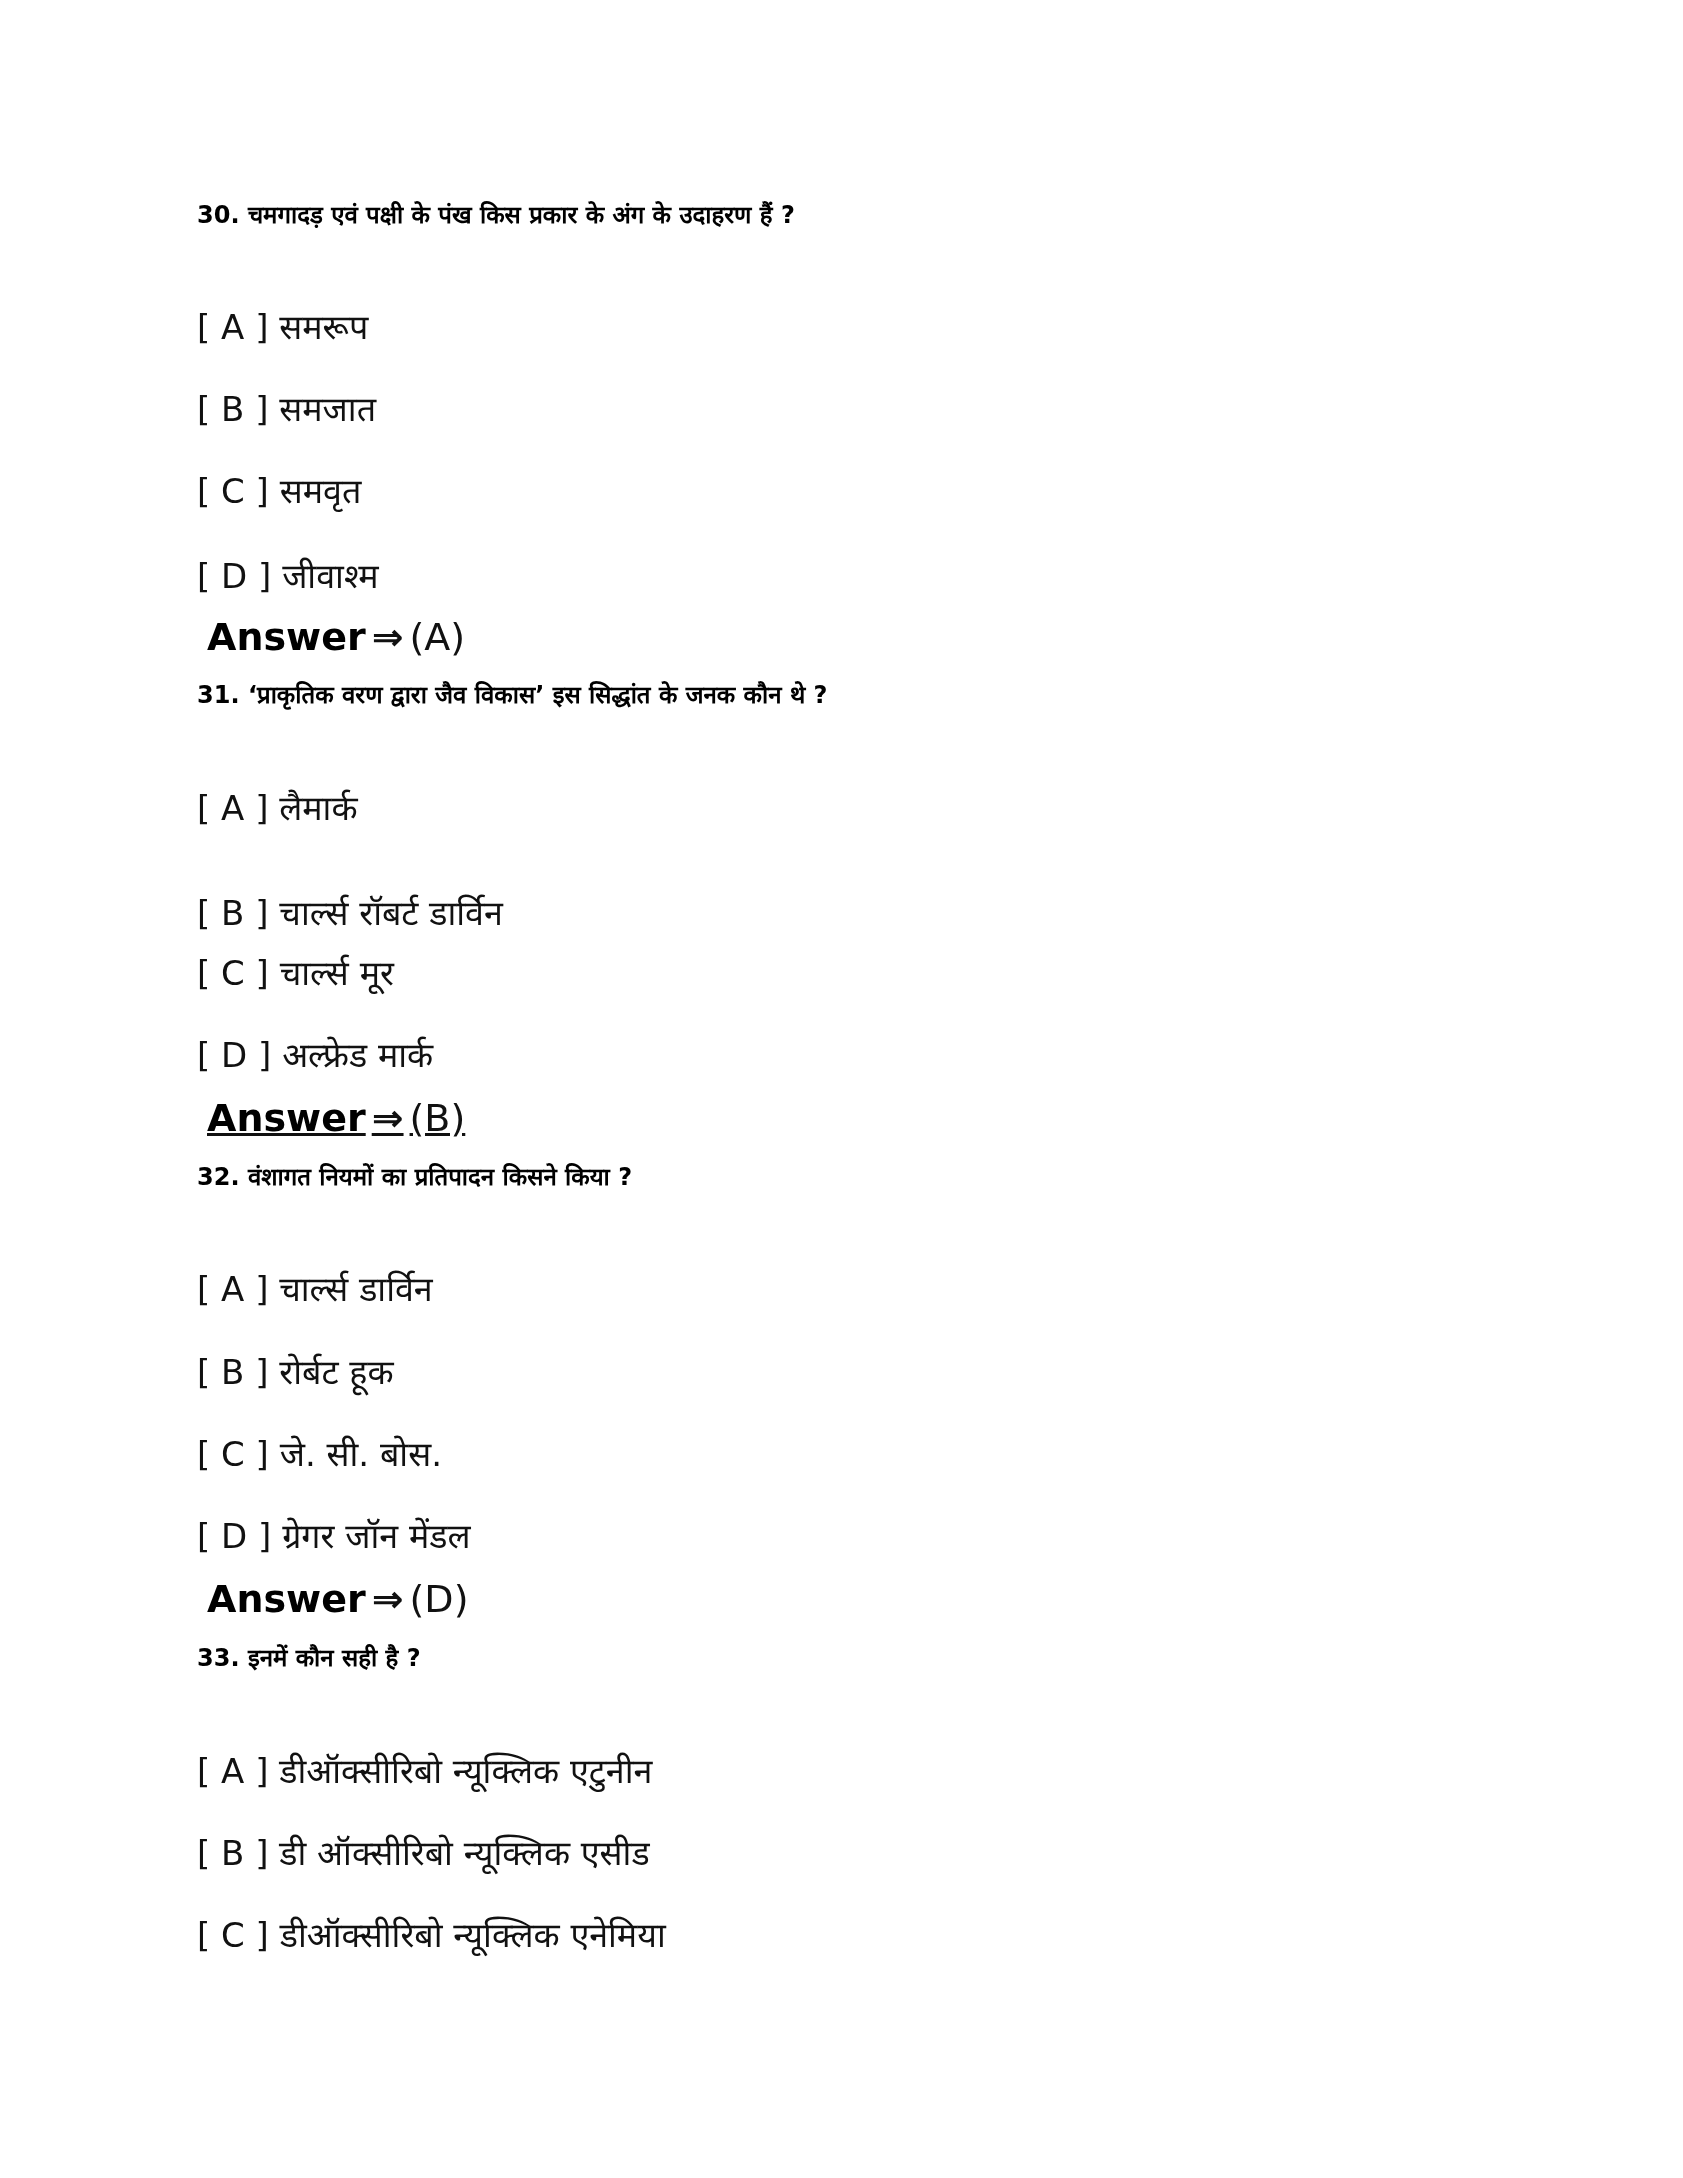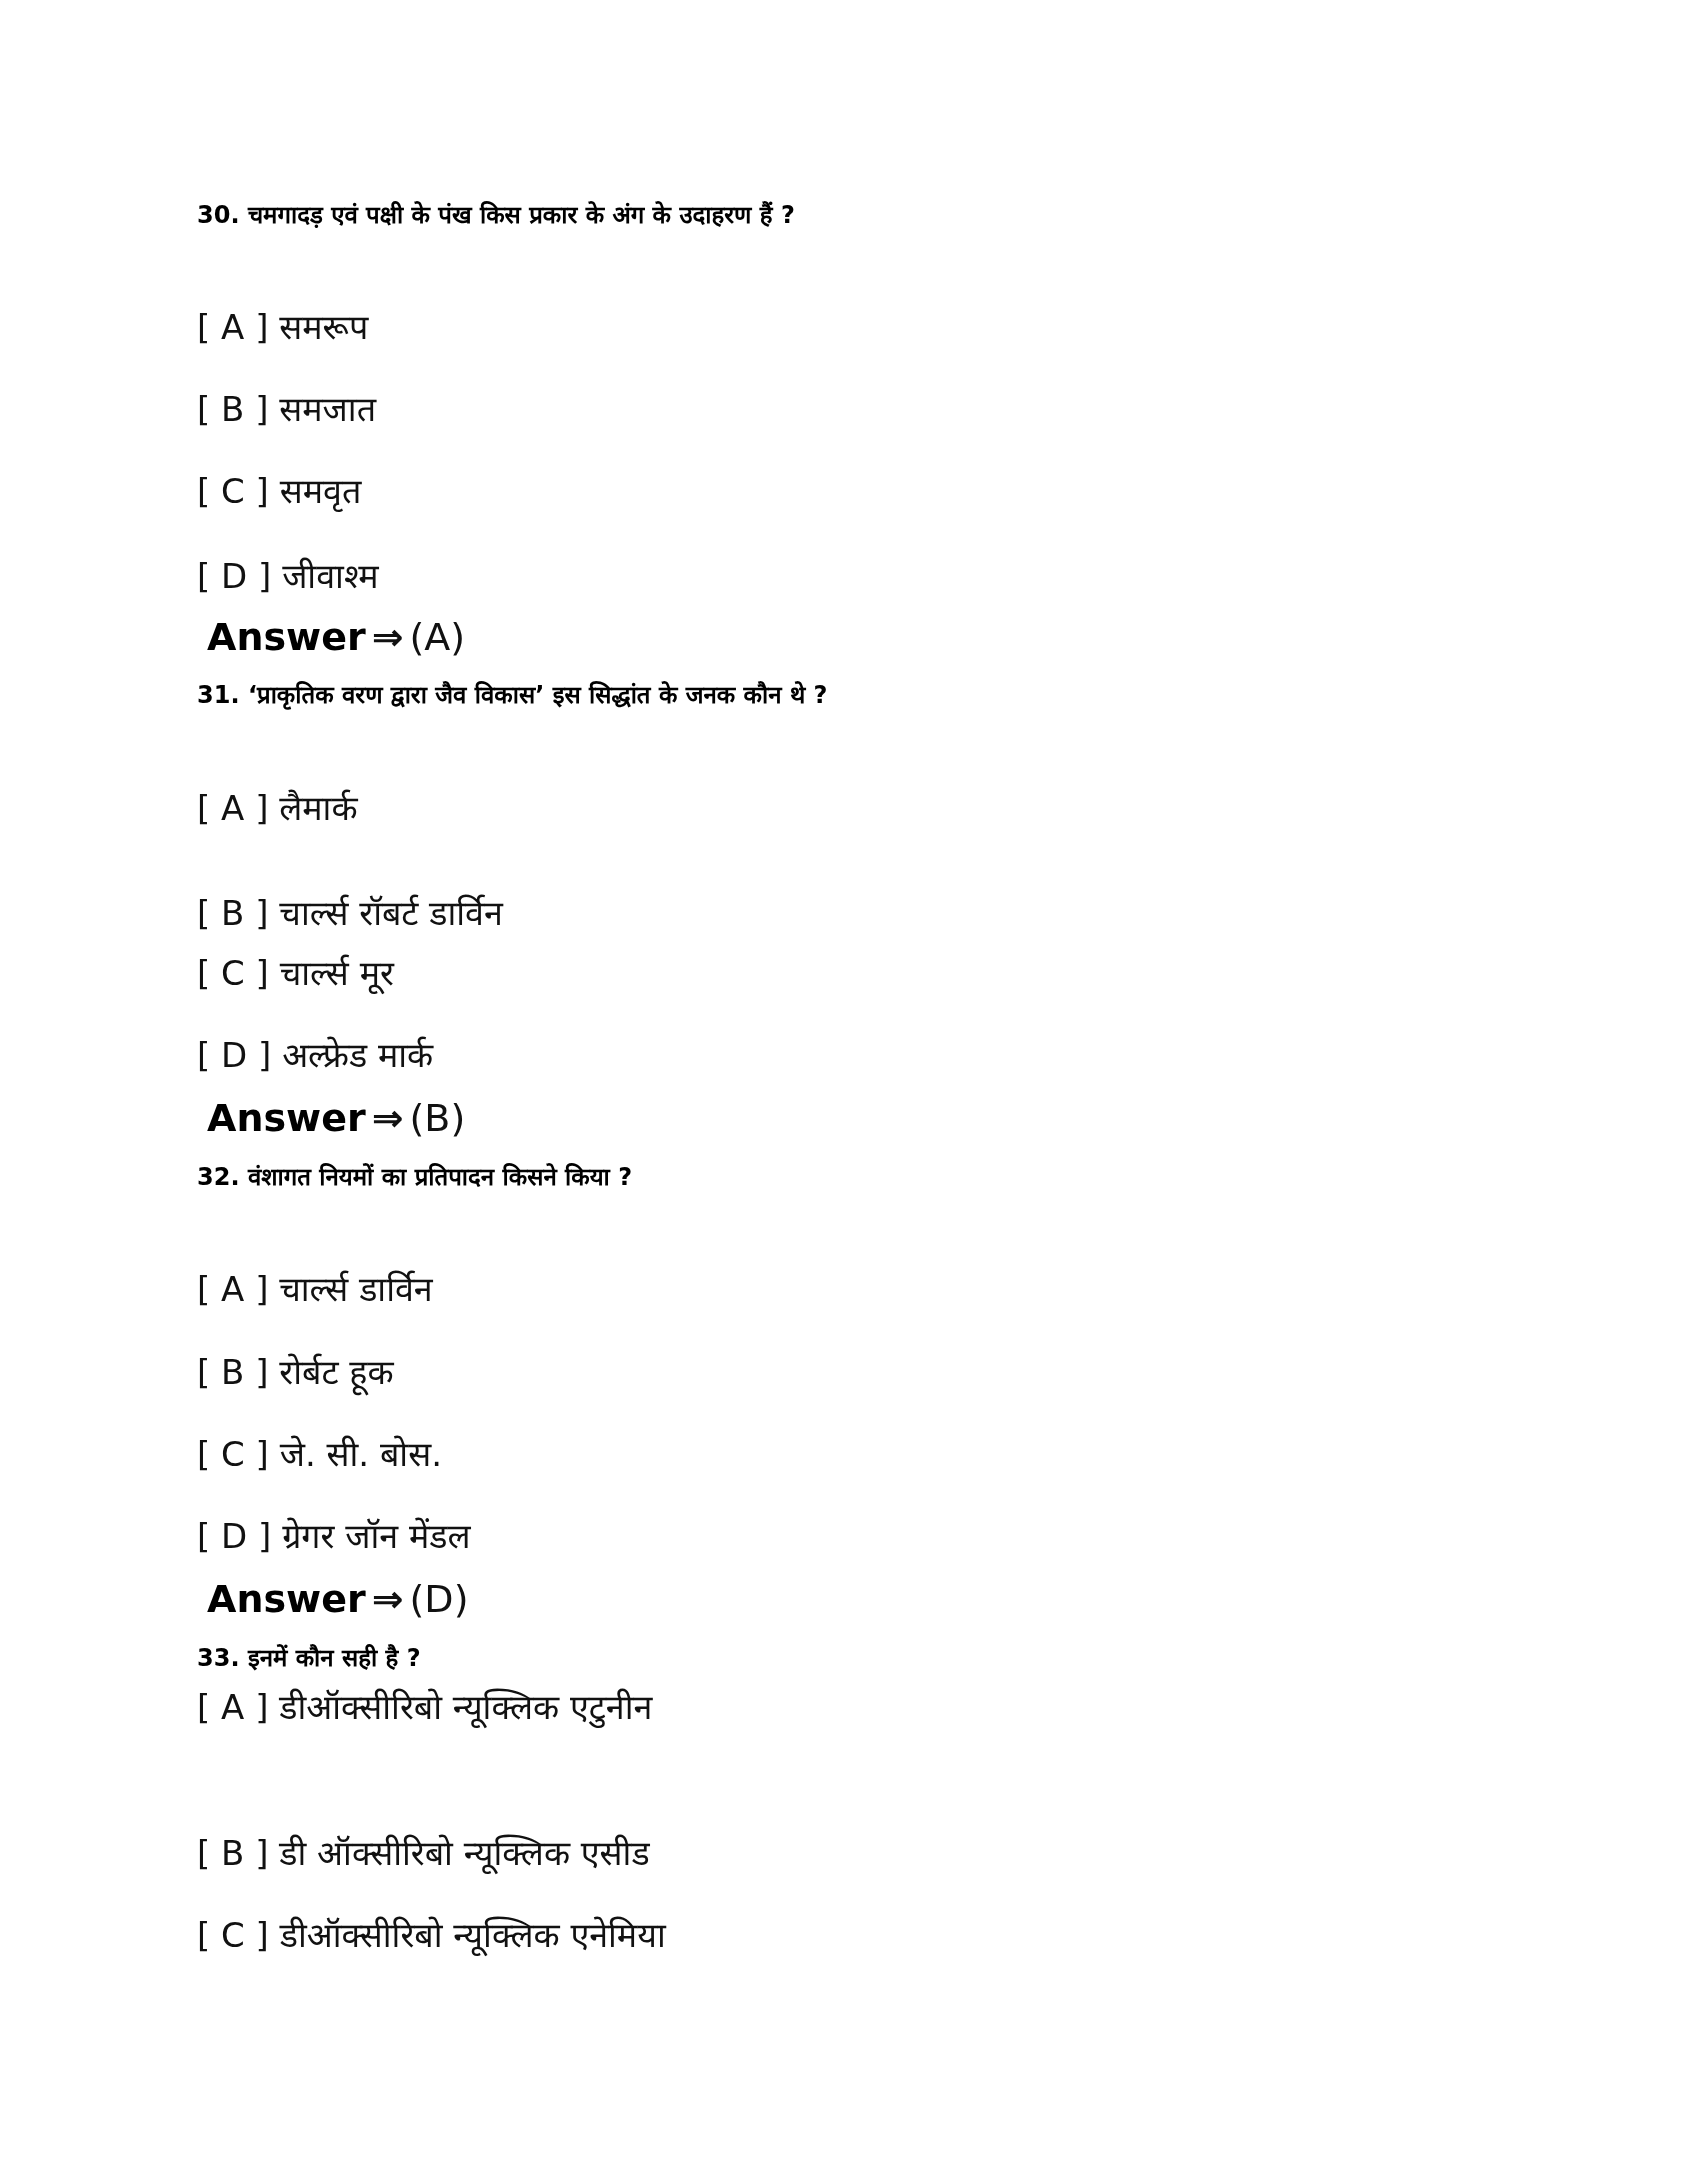--- a/index.html
+++ b/index.html
@@ -76,21 +76,21 @@
   <span>चार्ल्स रॉबर्ट डार्विन</span>
 </div>
 <div class="line option" style="top:932px;">
   <span>[ C ]</span>
   <span>चार्ल्स मूर</span>
 </div>
 <div class="line option" style="top:1014px;">
   <span>[ D ]</span>
   <span>अल्फ्रेड मार्क</span>
 </div>
-<div class="line answer" style="top:1099px;">
+<div class="line answer" style="top:1099px;text-decoration:underline;">
   <span class="answer-label">Answer</span><span class="arrow">⇒</span><span>(B)</span>
 </div>
 
 <div class="line question" style="top:1165px;">
   <span>32.</span>
   <span>वंशागत नियमों का प्रतिपादन किसने किया ?</span>
 </div>
 <div class="line option" style="top:1248px;">
   <span>[ A ]</span>
   <span>चार्ल्स डार्विन</span>
@@ -108,21 +108,21 @@
   <span>ग्रेगर जॉन मेंडल</span>
 </div>
 <div class="line answer" style="top:1580px;text-align:center;">
   <span class="answer-label">Answer</span><span class="arrow">⇒</span><span>(D)</span>
 </div>
 
 <div class="line question" style="top:1646px;">
   <span>33.</span>
   <span>इनमें कौन सही है ?</span>
 </div>
-<div class="line option" style="top:1666px;">
+<div class="line option" style="top:1730px;">
   <span>[ A ]</span>
   <span>डीऑक्सीरिबो न्यूक्लिक एटुनीन</span>
 </div>
 <div class="line option" style="top:1812px;">
   <span>[ B ]</span>
   <span>डी ऑक्सीरिबो न्यूक्लिक एसीड</span>
 </div>
 <div class="line option" style="top:1894px;text-align:right;">
   <span>[ C ]</span>
   <span>डीऑक्सीरिबो न्यूक्लिक एनेमिया</span>

